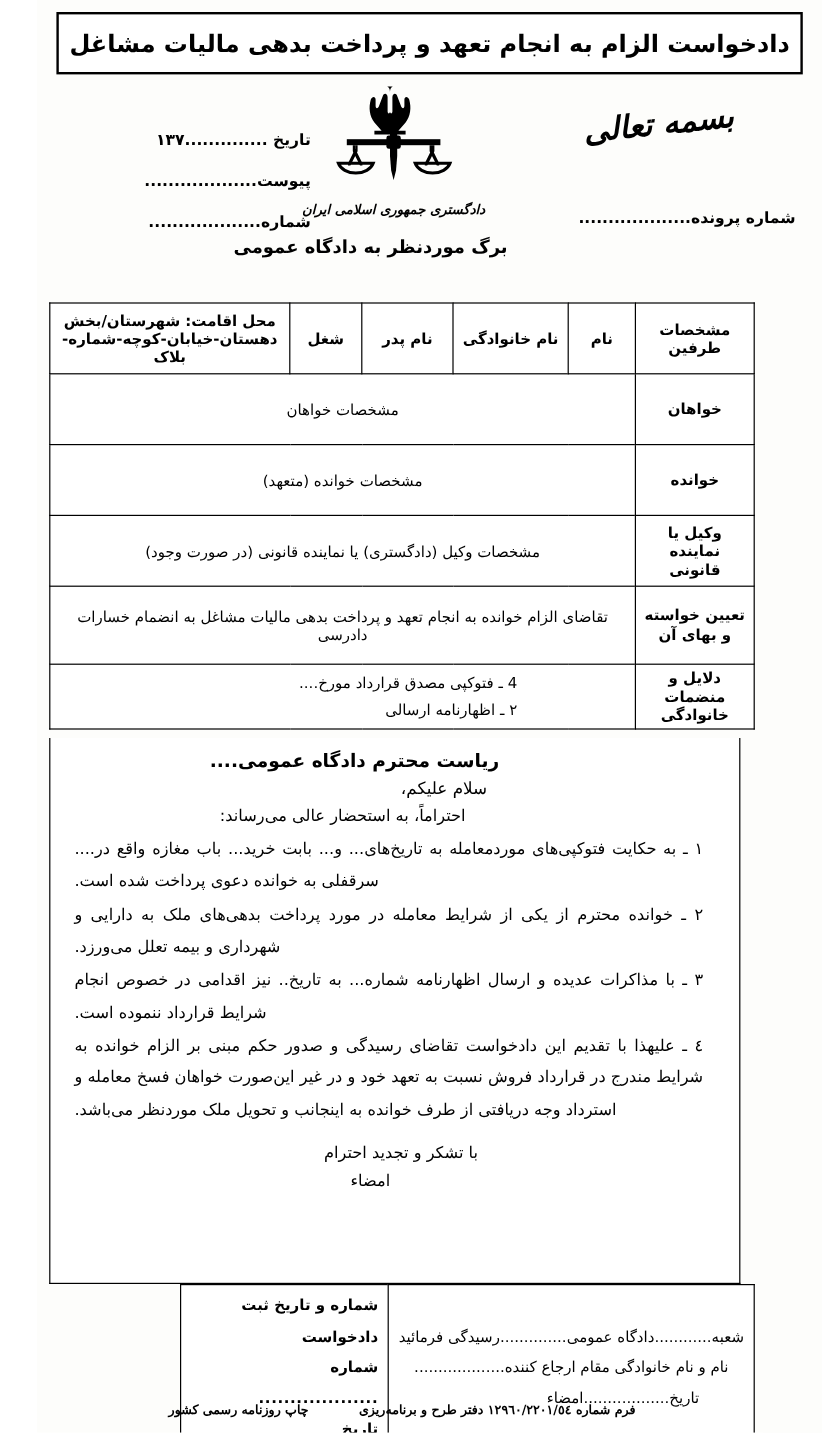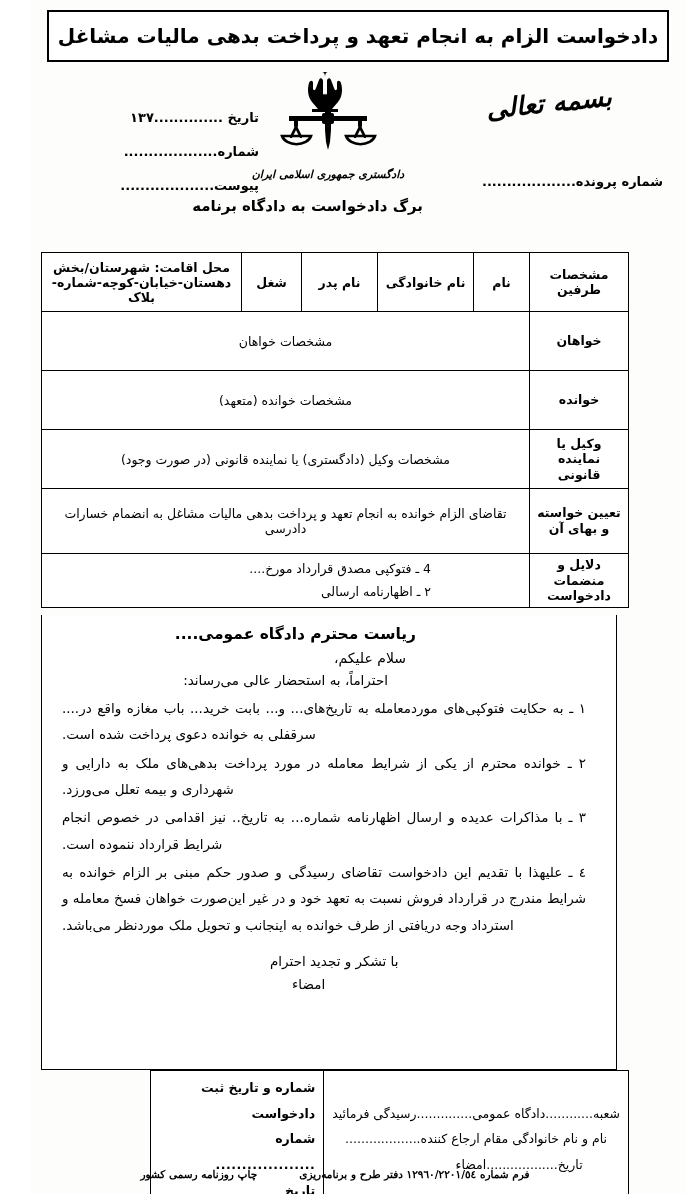--- a/index.html
+++ b/index.html
@@ -281,27 +281,27 @@
             <path d="M87 51 l0 3 -6 12 0 2 2 0 6 -12 0 -5 z"></path>
             <path d="M87 51 l0 3 6 12 0 2 -2 0 -6 -12 0 -5 z"></path>
           </g>
 
           <path d="M9 66 a15 11 0 0 0 29 0 z" fill="none" stroke="#000" stroke-width="2.6"></path>
 
           <path d="M73 66 a15 11 0 0 0 29 0 z" fill="none" stroke="#000" stroke-width="2.6"></path>
         </svg>
       </span>
       <div class="emblem-caption">دادگستری جمهوری اسلامی ایران</div>
-      <div class="form-line">برگ دادخواست به دادگاه برنامه</div>
+      <div class="form-line">برگ موردنظر به دادگاه عمومی</div>
     </div>
 
     <div class="hdr-left">
       <div>تاریخ ..............١٣٧</div>
+      <div>پیوست...................</div>
       <div>شماره...................</div>
-      <div>پیوست...................</div>
     </div>
   </div>
 
   <table class="main">
     <colgroup>
       <col style="width:86px">
         <col style="width:56px">
         <col style="width:96px">
       <col style="width:76px">
         <col style="width:60px">
@@ -326,21 +326,21 @@
       </tr>
       <tr>
         <td class="rowlabel">وکیل یا نماینده قانونی</td>
         <td class="rowbody" colspan="5">مشخصات وکیل (دادگستری) یا نماینده قانونی (در صورت وجود)</td>
       </tr>
       <tr>
         <td class="rowlabel">تعیین خواسته و بهای آن</td>
         <td class="rowbody small tall" colspan="5">تقاضای الزام خوانده به انجام تعهد و پرداخت بدهی مالیات مشاغل به انضمام خسارات دادرسی</td>
       </tr>
       <tr>
-        <td class="rowlabel">دلایل و منضمات دادخواست</td>
+        <td class="rowlabel">دلایل و منضمات خانوادگی</td>
         <td colspan="5">
           <div class="evidence-list">
             <div>4 ـ فتوکپی مصدق قرارداد مورخ....</div>
             <div>٢ ـ اظهارنامه ارسالی</div>
           </div>
         </td>
       </tr>
     </tbody>
   </table>
 

